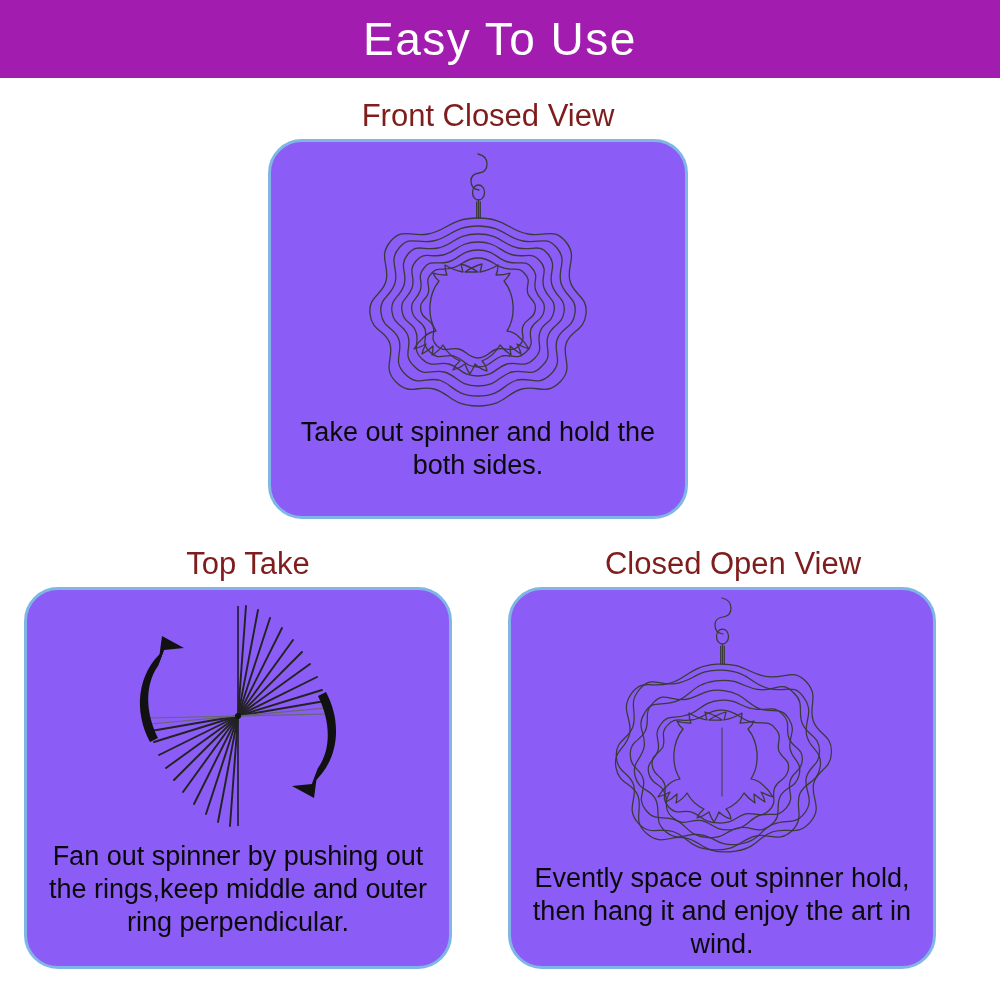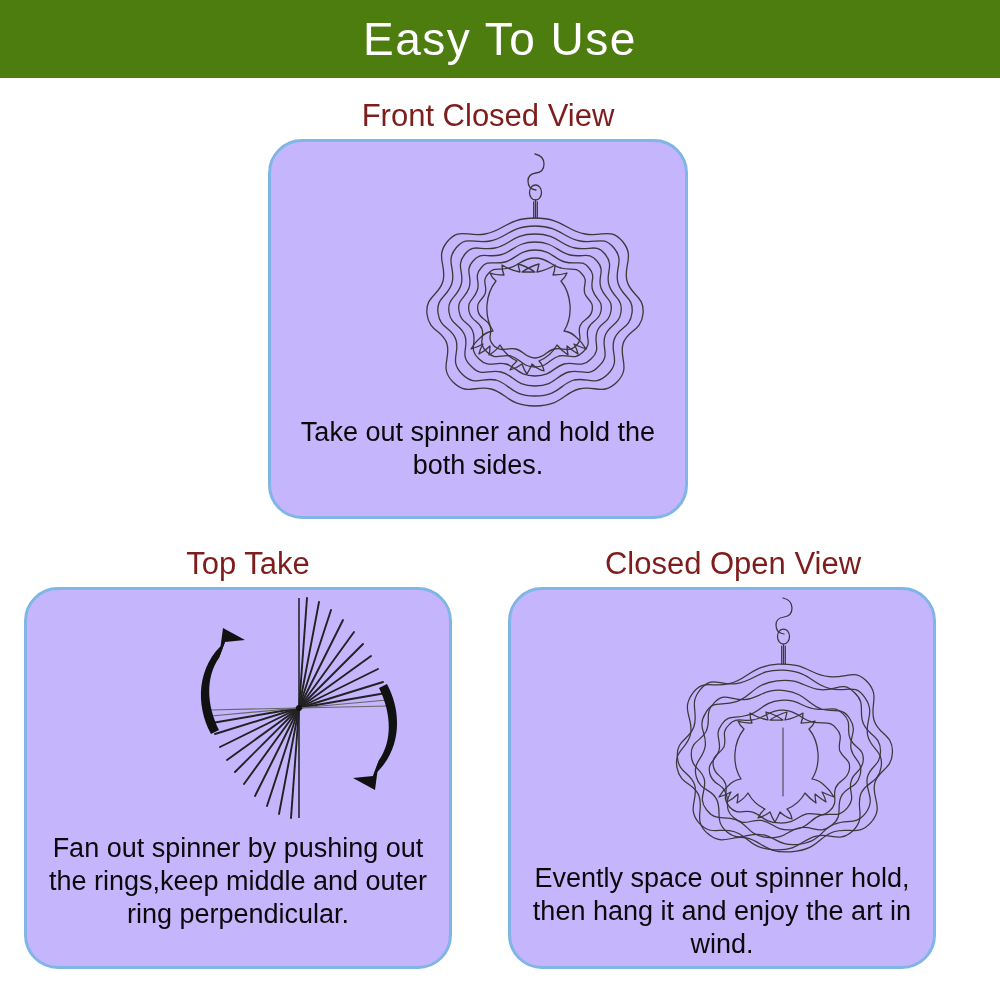--- a/index.html
+++ b/index.html
@@ -16,21 +16,21 @@
     position: relative;
   }
 
   
   #header-banner {
     position: absolute;
     left: 0;
     top: 0;
     width: 1000px;
     height: 78px;
-    background: #4d7c0f;
+    background: #a21caf;
     display: flex;
     align-items: center;
     justify-content: center;
   }
   #header-title {
     color: #ffffff;
     font-size: 46px;
     font-weight: 400;
     letter-spacing: 1.5px;
     line-height: 1;
@@ -48,24 +48,24 @@
     color: #7f1d1d;
     line-height: 1;
     margin: 0 0 8px 0;
     font-family: "Liberation Sans", sans-serif;
     white-space: nowrap;
   }
   .panel-card {
     box-sizing: border-box;
     border: 3px solid #7FB6E5;
     border-radius: 34px;
-    background: #c4b5fd;
+    background: #8b5cf6;
     display: flex;
     flex-direction: column;
-    align-items: flex-end;
+    align-items: center;
     justify-content: flex-start;
     overflow: hidden;
   }
   .panel-figure {
     flex: 0 0 auto;
     display: flex;
     align-items: center;
     justify-content: center;
   }
   .panel-caption {
@@ -76,21 +76,21 @@
     padding: 0 16px;
     font-family: "Liberation Sans", sans-serif;
   }
 
   
   #panel-front-closed { left: 268px; top: 100px; width: 440px; }
   #panel-front-closed .panel-card { width: 420px; height: 380px; padding-top: 6px; }
   #panel-front-closed .panel-caption { margin-top: 6px; }
 
   #panel-top-view { left: 24px; top: 548px; width: 448px; }
-  #panel-top-view .panel-card { width: 428px; height: 382px; padding-top: 2px; }
+  #panel-top-view .panel-card { width: 428px; height: 382px; padding-top: 10px; }
   #panel-top-view .panel-caption { margin-top: 8px; }
 
   #panel-front-open { left: 508px; top: 548px; width: 450px; }
   #panel-front-open .panel-card { width: 428px; height: 382px; padding-top: 2px; }
   #panel-front-open .panel-caption { margin-top: 2px; }
 
   .spinner-svg, .topview-svg { display: block; }
 </style>
 </head>
 <body>

